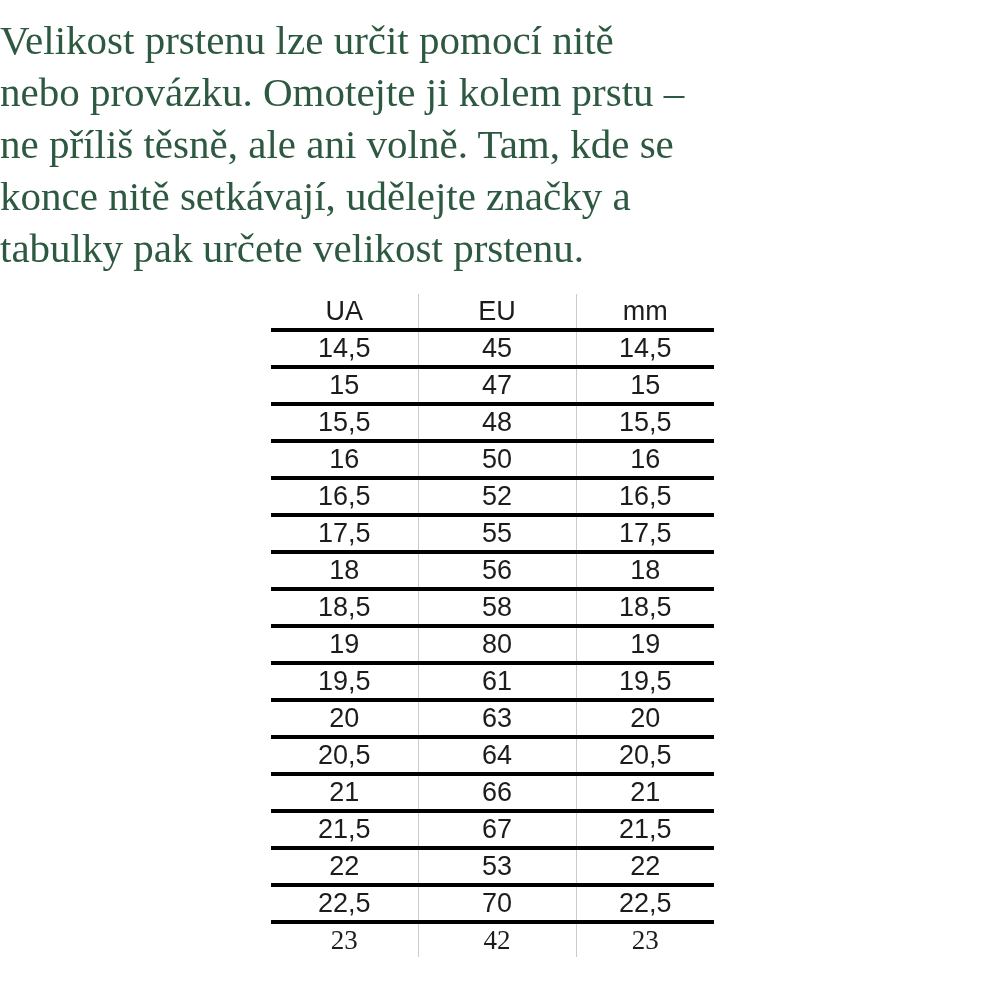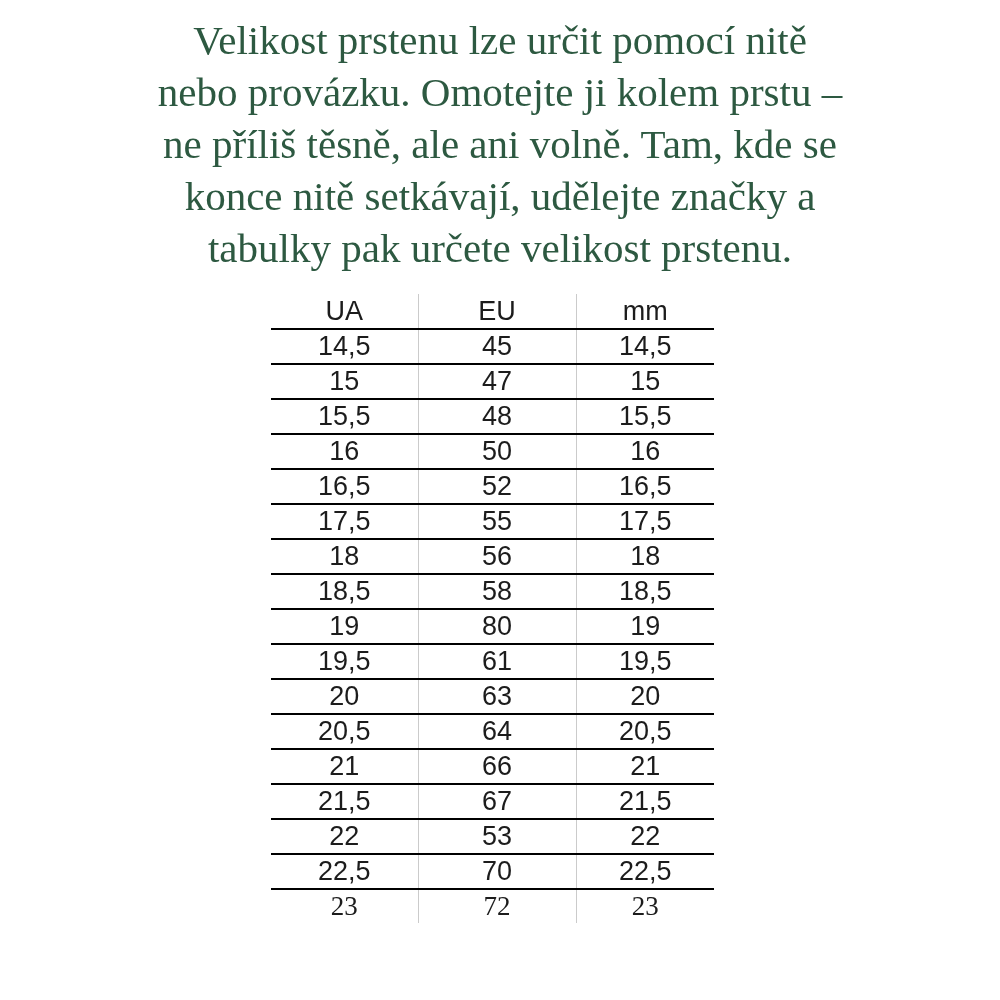--- a/index.html
+++ b/index.html
@@ -12,21 +12,20 @@
     background: #ffffff;
     overflow: hidden;
   }
   .page {
     width: 1000px;
     height: 1000px;
     position: relative;
   }
   .intro {
     padding-top: 14px;
-    text-align: center;
     color: #2d5941;
     font-family: "Liberation Serif", serif;
     font-size: 41px;
     line-height: 52px;
     font-weight: 500;
     letter-spacing: 0px;
   }
   .intro div {
     white-space: nowrap;
   }
@@ -40,21 +39,21 @@
     font-size: 27px;
     color: #1c1c1c;
   }
   table.size-table th,
   table.size-table td {
     padding: 0;
     text-align: center;
     vertical-align: middle;
     font-weight: normal;
     height: 33px;
-    border-bottom: 2px solid #000000;
+    border-bottom: 4px solid #000000;
   }
   table.size-table thead th {
     height: 34px;
   }
   table.size-table th:nth-child(2),
   table.size-table td:nth-child(2) {
     border-left: 1px solid #cbcbcb;
     border-right: 1px solid #cbcbcb;
   }
   table.size-table tbody tr:last-child td {
@@ -164,19 +163,19 @@
           <td>53</td>
           <td>22</td>
         </tr>
         <tr>
           <td>22,5</td>
           <td>70</td>
           <td>22,5</td>
         </tr>
         <tr>
           <td>23</td>
-          <td>72</td>
+          <td>42</td>
           <td>23</td>
         </tr>
       </tbody>
   </table>
 
 </main>
 
 </body></html>

